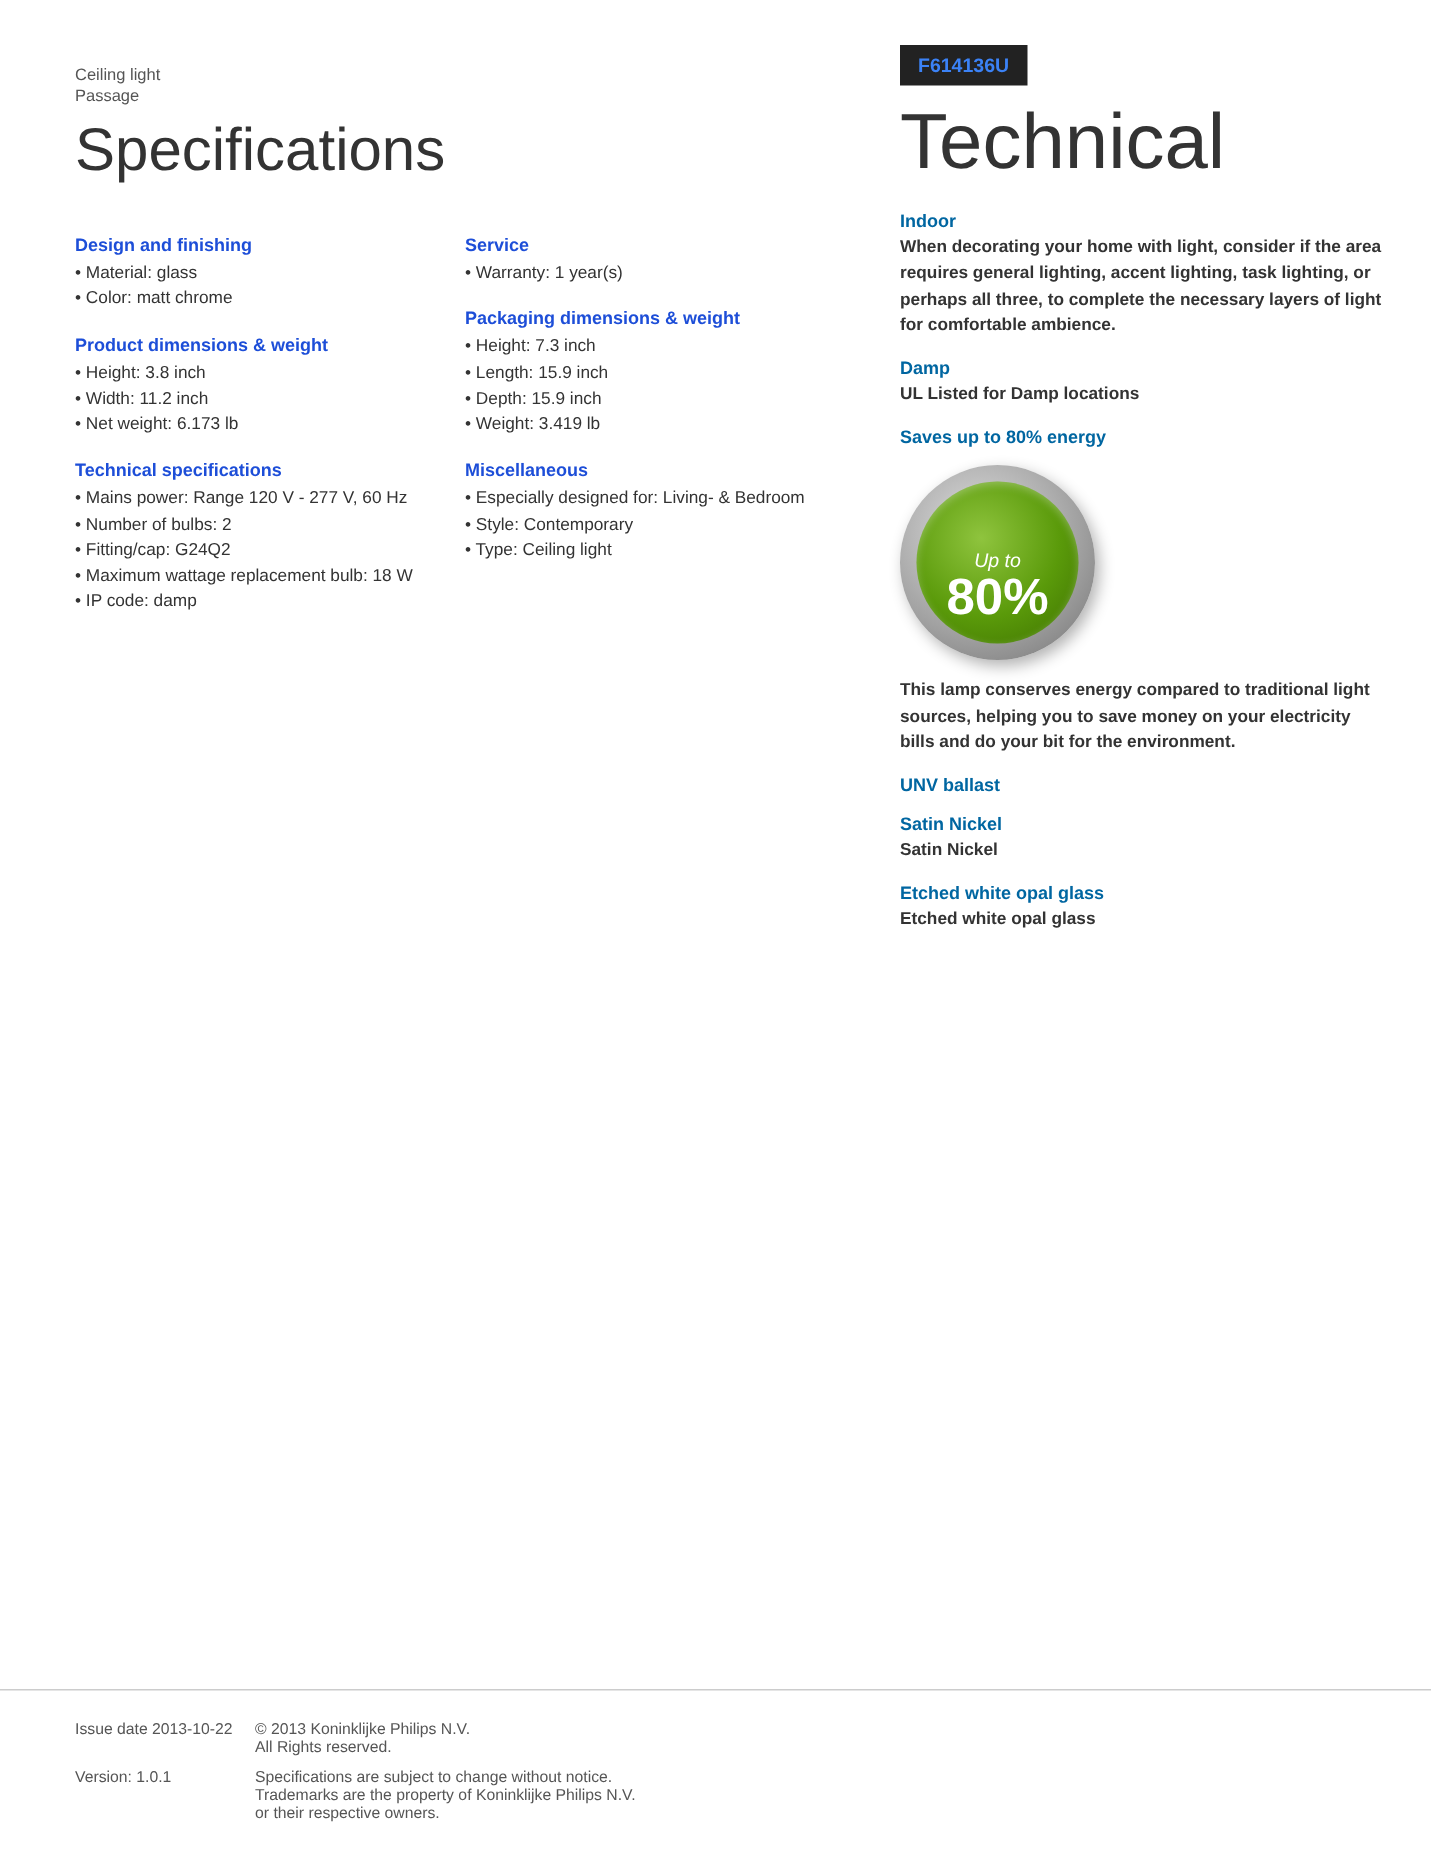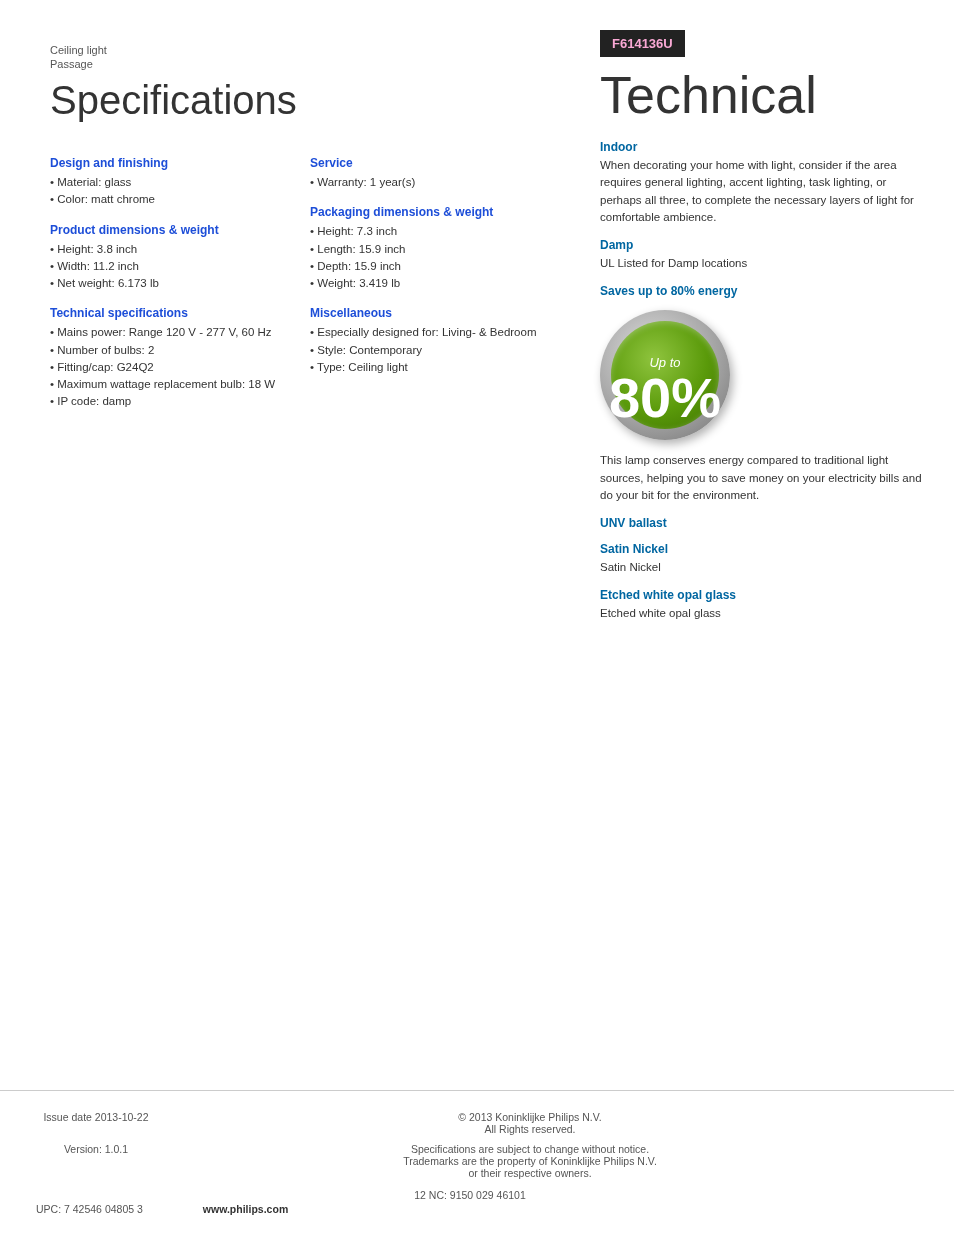--- a/index.html
+++ b/index.html
@@ -59,21 +59,21 @@
       content: '• ';
     }
     
     .right-panel {
       width: 374px;
       padding: 20px 30px 30px 20px;
       border-left: none;
     }
     .product-code-bar {
       background: #222;
-      color: #f9a8d4;
+      color: #3b82f6;
       font-size: 13px;
       font-weight: bold;
       padding: 6px 12px;
       display: inline-block;
       margin-bottom: 10px;
       margin-top: 10px;
     }
     .highlights-title {
       font-size: 52px;
       font-weight: 300;
@@ -85,20 +85,21 @@
       font-size: 12px;
       font-weight: bold;
       color: #0066a1;
       margin-top: 12px;
       margin-bottom: 3px;
     }
     .highlight-text {
       font-size: 11.5px;
       color: #333;
       line-height: 1.5;
+      font-weight: bold;
     }
     .energy-badge {
       width: 130px;
       height: 130px;
       margin: 12px 0;
       position: relative;
       display: flex;
       align-items: center;
       justify-content: center;
     }
@@ -124,40 +125,39 @@
       box-shadow: inset 0 2px 6px rgba(255,255,255,0.3);
     }
     .badge-up-to {
       font-size: 13px;
       color: #fff;
       font-weight: normal;
       font-style: italic;
       margin-top: 30px;
     }
     .badge-percent {
-      font-size: 56px;
+      font-size: 34px;
       color: #fff;
       font-weight: bold;
       line-height: 1;
     }
     
     .spec-columns {
       display: flex;
       gap: 20px;
     }
     .spec-col {
       flex: 1;
     }
     
     .footer {
-      padding: 20px 50px 20px 36px;
+      padding: 20px 50px 20px 50px;
       border-top: 1px solid #ccc;
       font-size: 10.5px;
       color: #555;
-      text-align: center;
     }
     .footer-grid {
       display: grid;
       grid-template-columns: 120px 1fr;
       row-gap: 8px;
     }
     .footer-label {
       color: #555;
     }
     .footer-value {
@@ -266,21 +266,14 @@
       <div class="footer-value">
         © 2013 Koninklijke Philips N.V.<br>All Rights reserved.
       </div>
       <div class="footer-label">Version: 1.0.1</div>
       <div class="footer-value">
         Specifications are subject to change without notice.<br>
         Trademarks are the property of Koninklijke Philips N.V.<br>
         or their respective owners.
       </div>
     </div>
-    <div class="footer-nc">
-      <div>12 NC: 9150 029 46101</div>
-      <div style="display:flex; gap: 60px; margin-top: 2px;">
-        <div>UPC: 7 42546 04805 3</div>
-        <div class="footer-bold">www.philips.com</div>
-      </div>
-    </div>
   </div>
 </div>
 
 </body></html>

